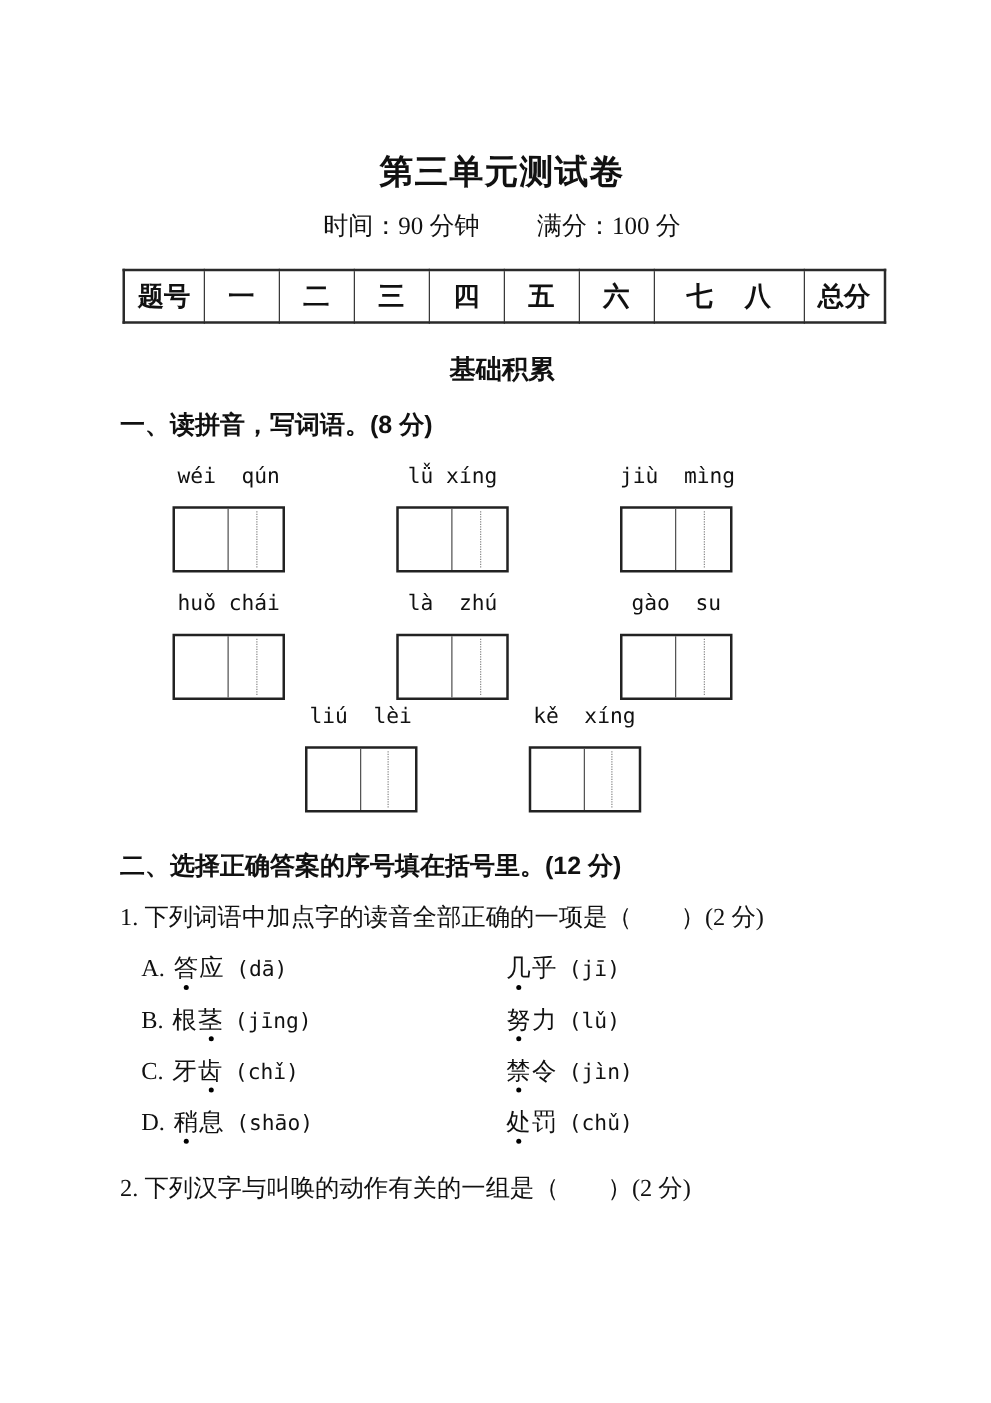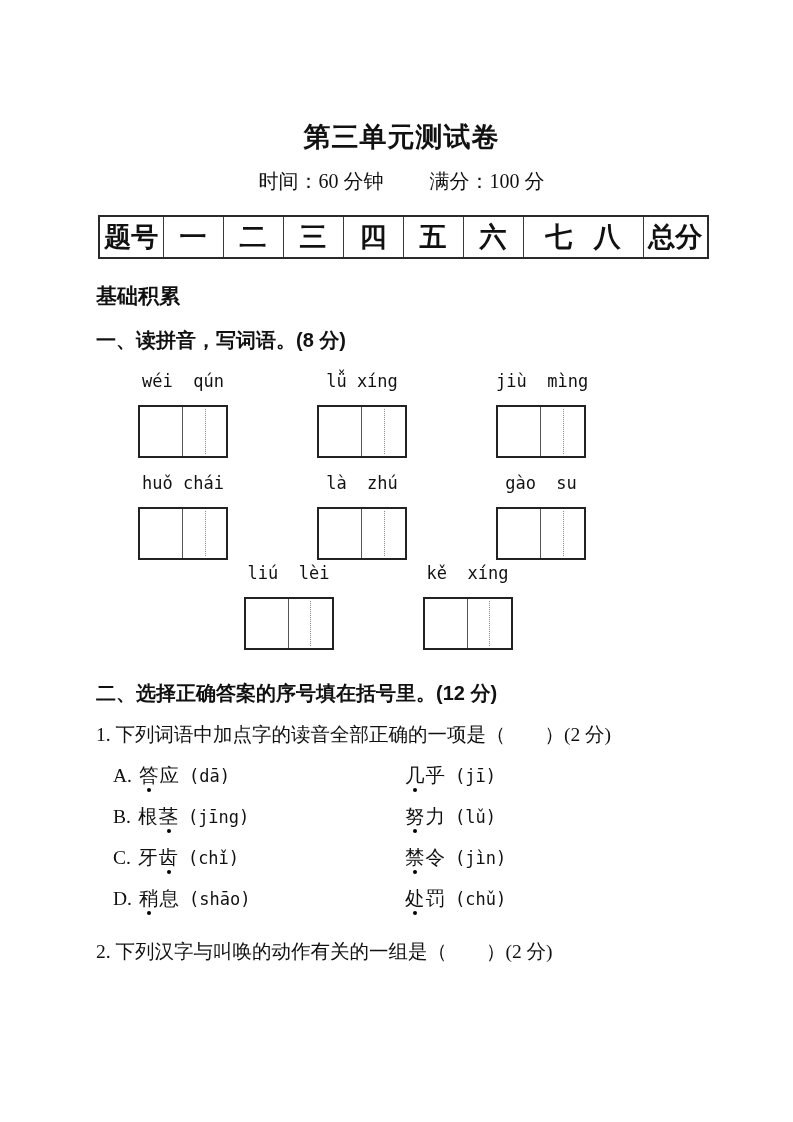--- a/index.html
+++ b/index.html
@@ -12,29 +12,29 @@
     position:relative; overflow:hidden;
   }
   .hei { font-family:"Liberation Sans","DejaVu Sans",sans-serif; }
 
   .title { font-size:27px; font-weight:700; text-align:center; line-height:30px; letter-spacing:1px; }
   .info  { margin-top:17px; display:flex; justify-content:center; gap:46px; font-size:20px; line-height:24px; }
 
   table.score-table {
     border-collapse:collapse; table-layout:fixed;
     width:609px; margin:22px 0 0 2px;
-    font-size:27px; font-weight:700; text-align:center;
+    font-size:21px; font-weight:700; text-align:center;
     border:2px solid #2a2a2a;
   }
   table.score-table td { border:1px solid #3a3a3a; padding:0; }
   table.score-table tr.hdr td { height:42px; }
   table.score-table tr.scr td { height:40px; }
   td.merged-cell .merged-wrap { display:flex; justify-content:space-evenly; align-items:center; }
 
-  .part-heading { margin-top:24px; font-size:21px; font-weight:700; line-height:26px; }
+  .part-heading { margin-top:24px; text-align:center; font-size:21px; font-weight:700; line-height:26px; }
   .sec-title { margin-top:18px; font-size:20px; font-weight:700; line-height:26px; }
 
   .py-row { display:flex; margin-left:42px; }
   .py-row.r1 { margin-top:14px; }
   .py-row.r2 { margin-top:17px; }
   .py-row.r3 { margin-top:2px;justify-content:center; }
   .py-group { width:90px; margin-right:89px; }
   .py-label {
     font-family:"DejaVu Sans Mono",monospace;
     font-size:17px; line-height:22px; text-align:center; white-space:pre;
@@ -68,21 +68,21 @@
   }
 </style>
 </head>
 <body>
 
 <div class="page">
 
   <div class="title hei">第三单元测试卷</div>
 
   <div class="info">
-    <span>时间：60 分钟</span>
+    <span>时间：90 分钟</span>
     <span>满分：100 分</span>
   </div>
 
   <table class="score-table hei">
     <colgroup>
       <col style="width:64px">
       <col style="width:60px">
         <col style="width:60px">
         <col style="width:60px">
       <col style="width:60px">

